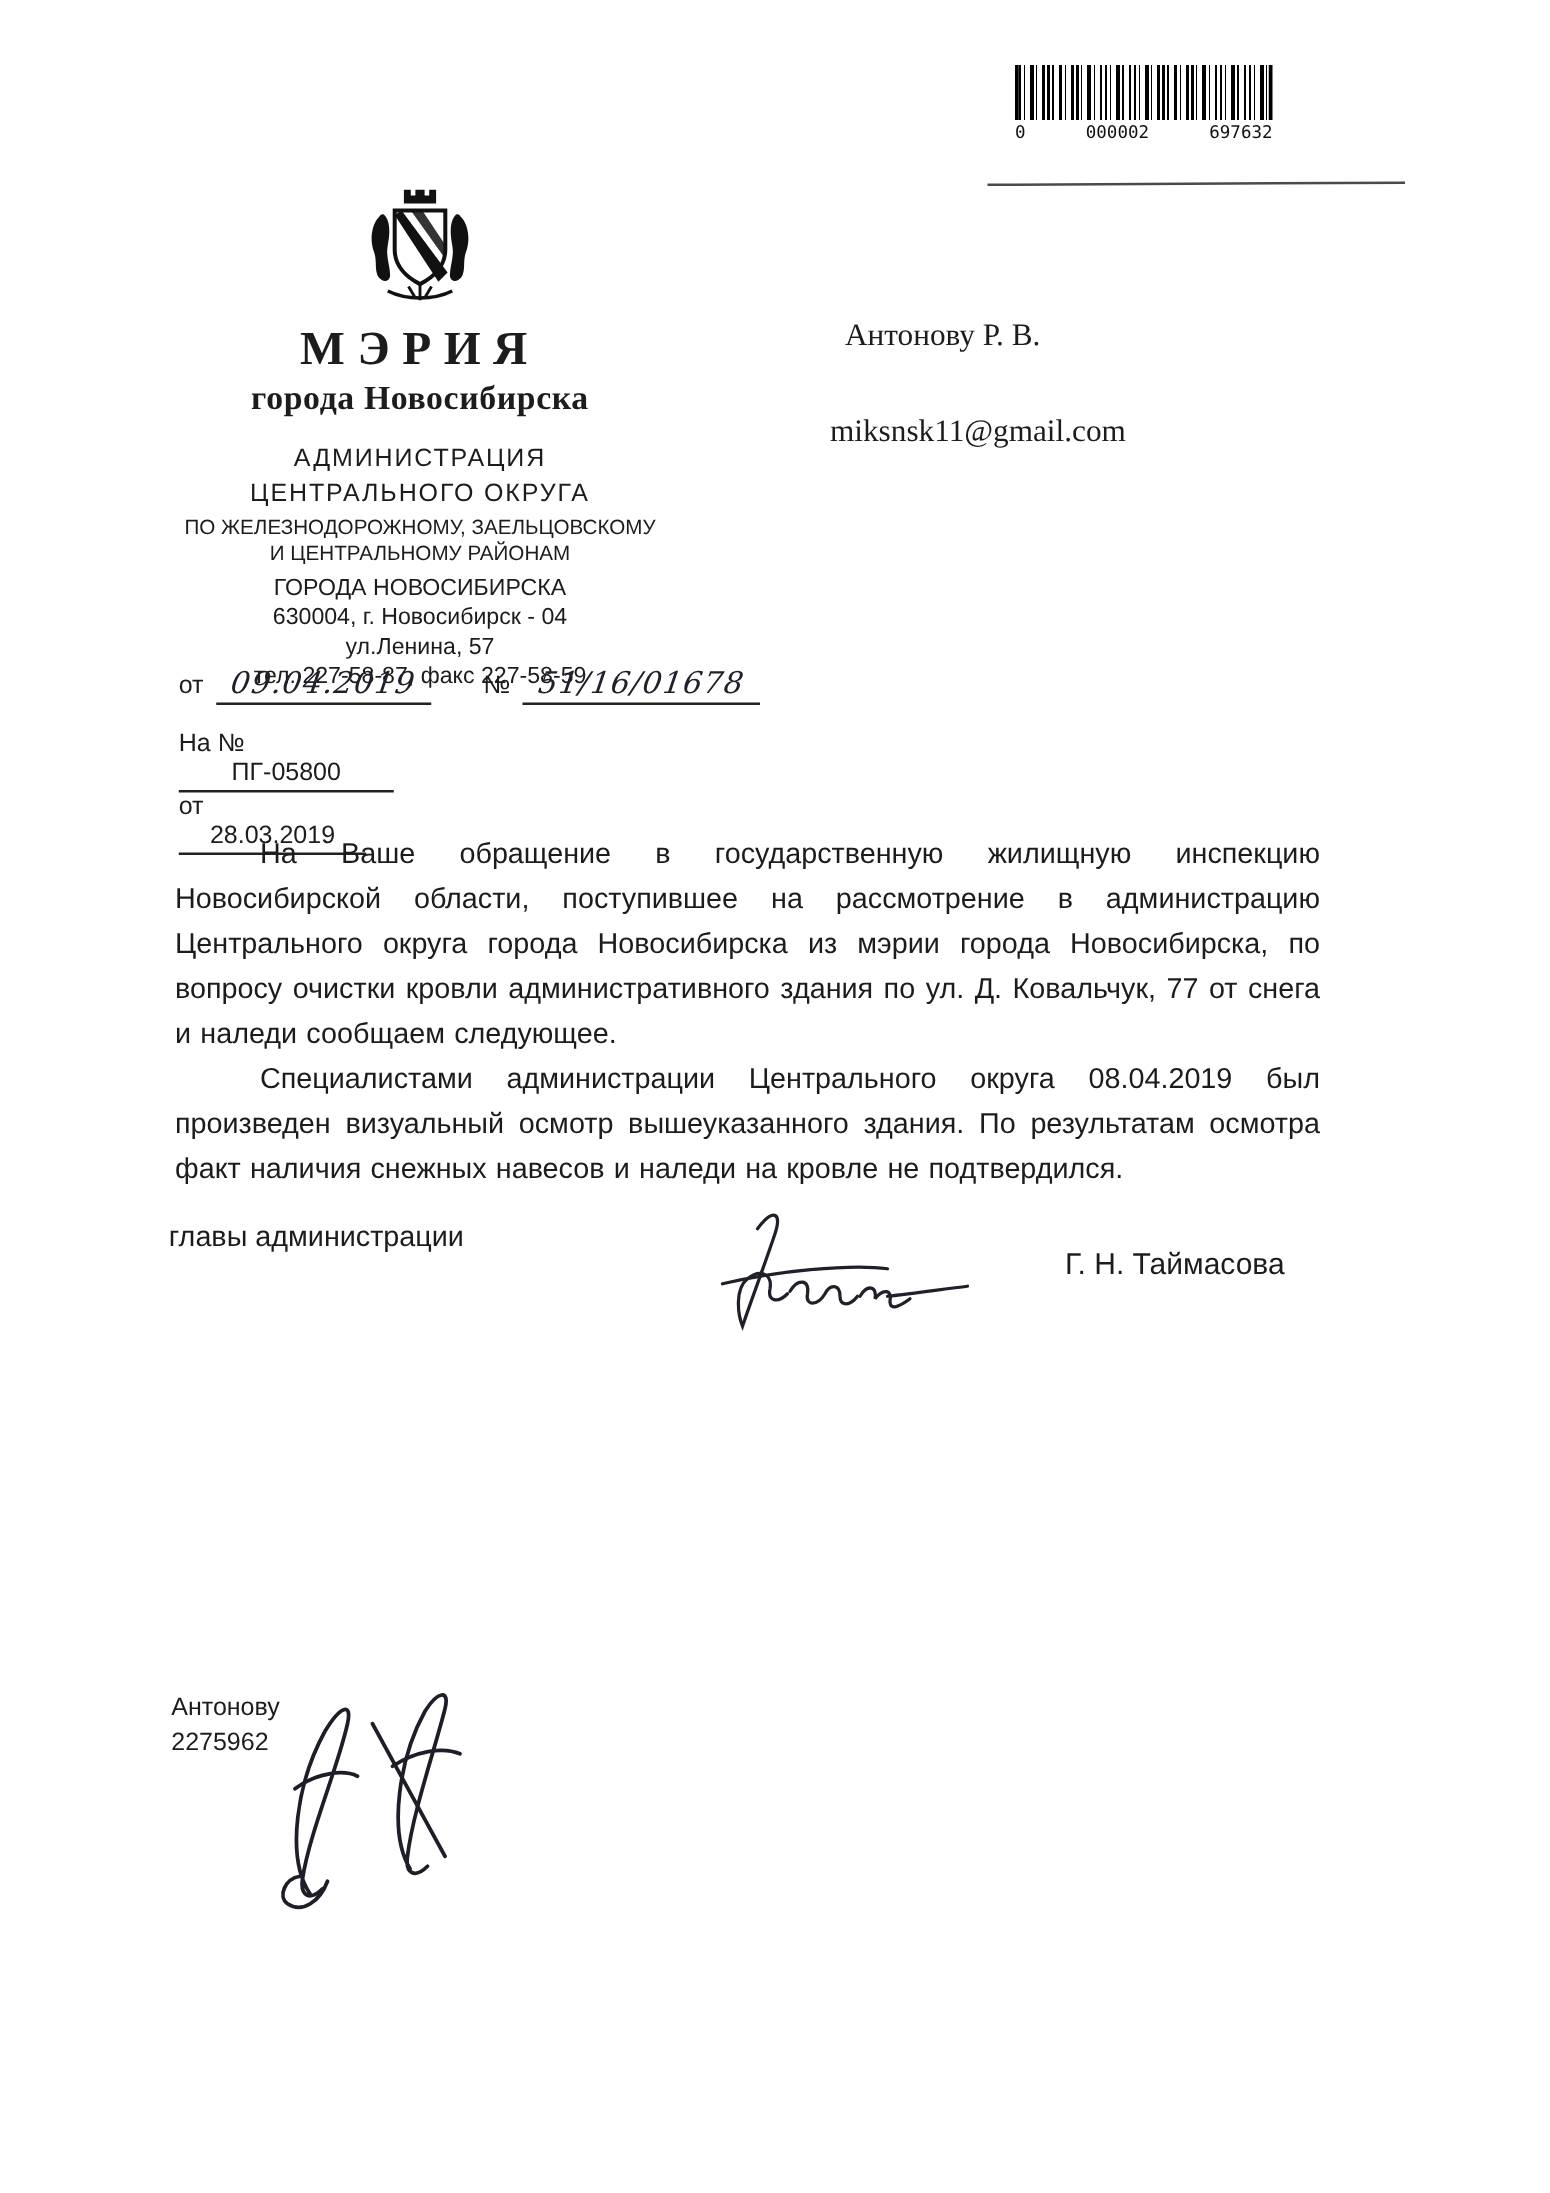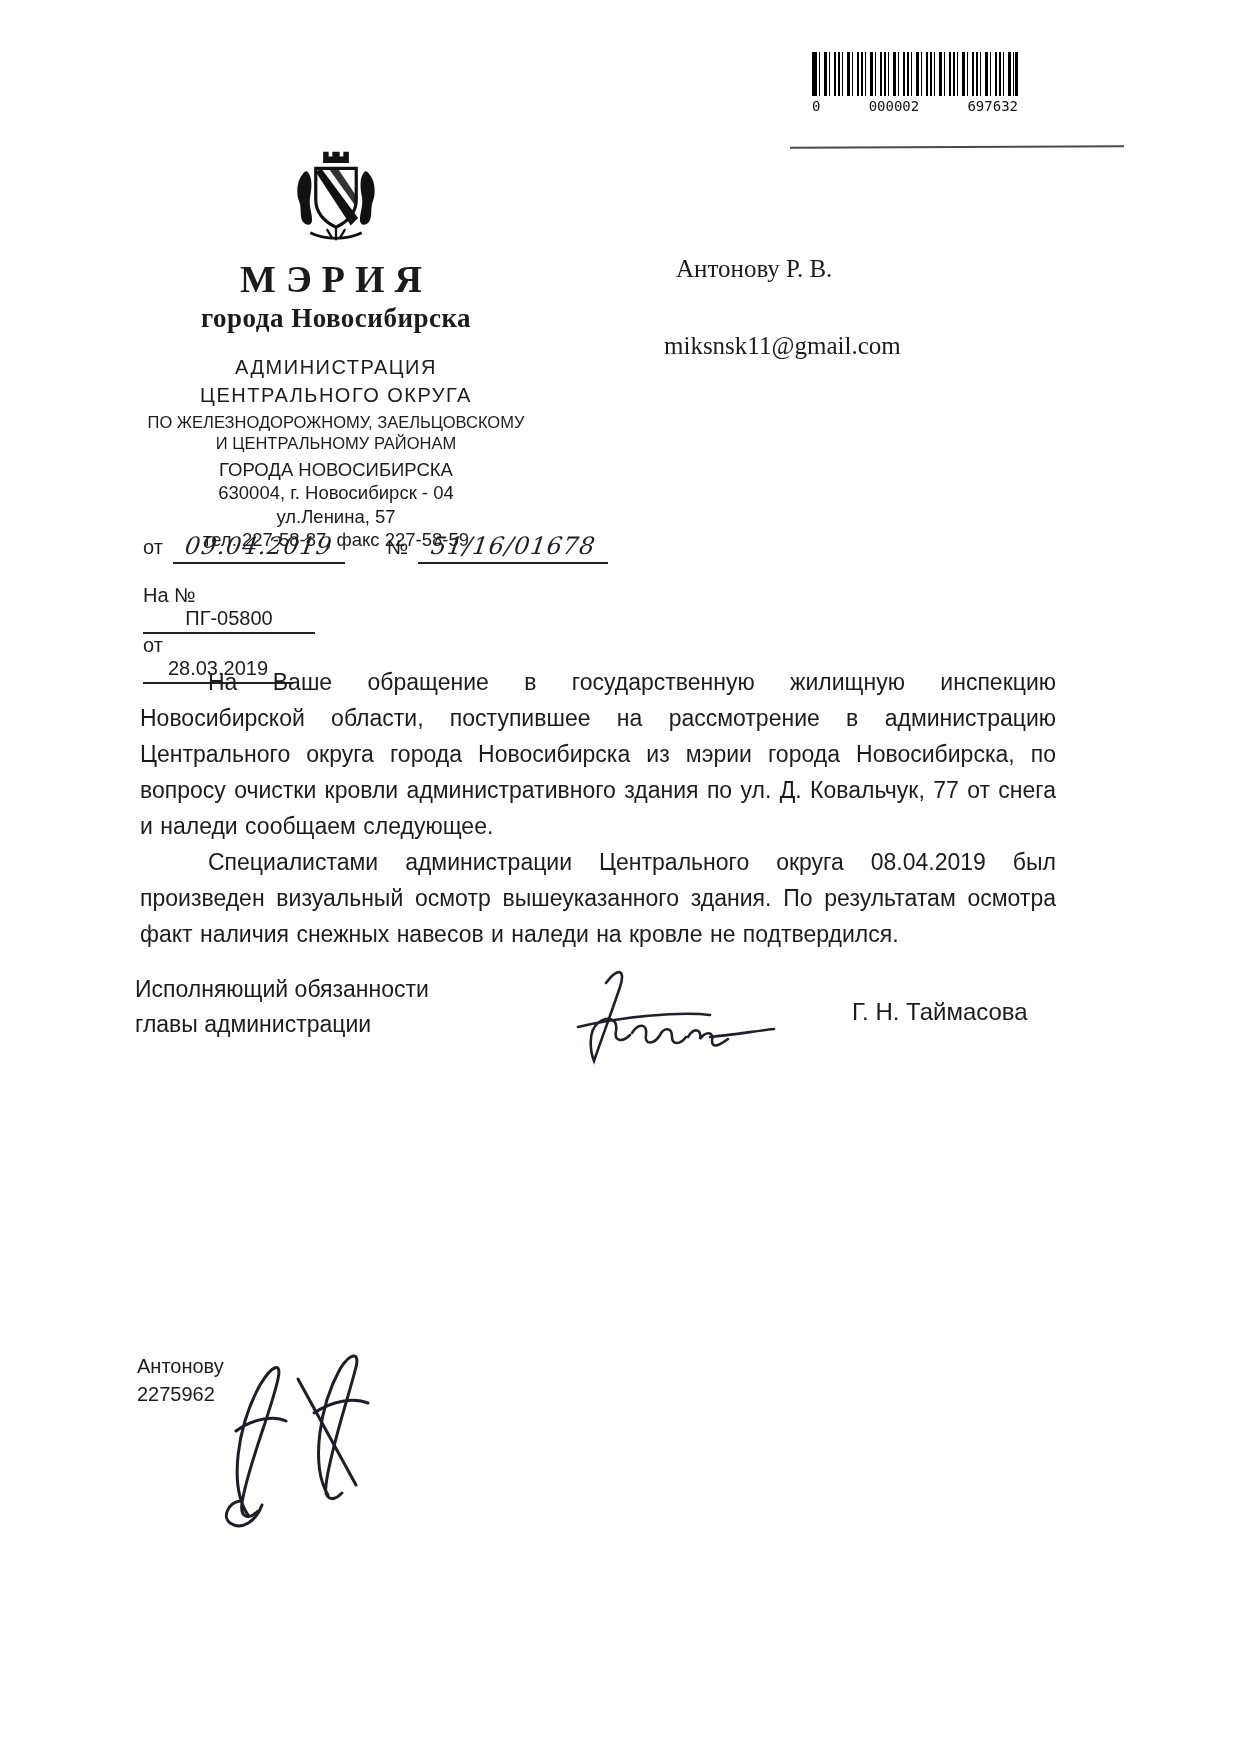--- a/index.html
+++ b/index.html
@@ -151,21 +151,20 @@
       <span class="typed">28.03.2019</span>
     </span>
   </div>
 
   <div class="abs body-text">
     <p>На Ваше обращение в государственную жилищную инспекцию Новосибирской области, поступившее на рассмотрение в администрацию Центрального округа города Новосибирска из мэрии города Новосибирска, по вопросу очистки кровли административного здания по ул. Д. Ковальчук, 77 от снега и наледи сообщаем следующее.</p>
     <p>Специалистами администрации Центрального округа 08.04.2019 был произведен визуальный осмотр вышеуказанного здания. По результатам осмотра факт наличия снежных навесов и наледи на кровле не подтвердился.</p>
   </div>
 
   <div class="abs sign-title">
-    <div>Исполняющий обязанности</div>
     <div>главы  администрации</div>
   </div>
 
   <svg class="abs sig-main" width="220" height="105" viewBox="0 0 220 105">
     <g fill="none" stroke="#20202b" stroke-width="2.6" stroke-linecap="round">
       <path d="M46 18 C58 2 66 4 60 22 C52 46 40 78 34 96 C30 86 28 66 38 58 C48 50 58 54 56 66 C54 76 62 78 70 70"></path>
       <path d="M72 68 C78 58 88 58 86 70 C84 80 94 80 100 70 C104 62 112 62 112 72 C112 80 120 80 126 72"></path>
       <path d="M128 72 C134 62 142 64 140 74 C146 66 154 66 152 76 C152 84 160 80 168 74"></path>
       <path d="M18 62 C60 52 120 46 150 50"></path>
       <path d="M150 72 C172 70 196 66 214 64"></path>

